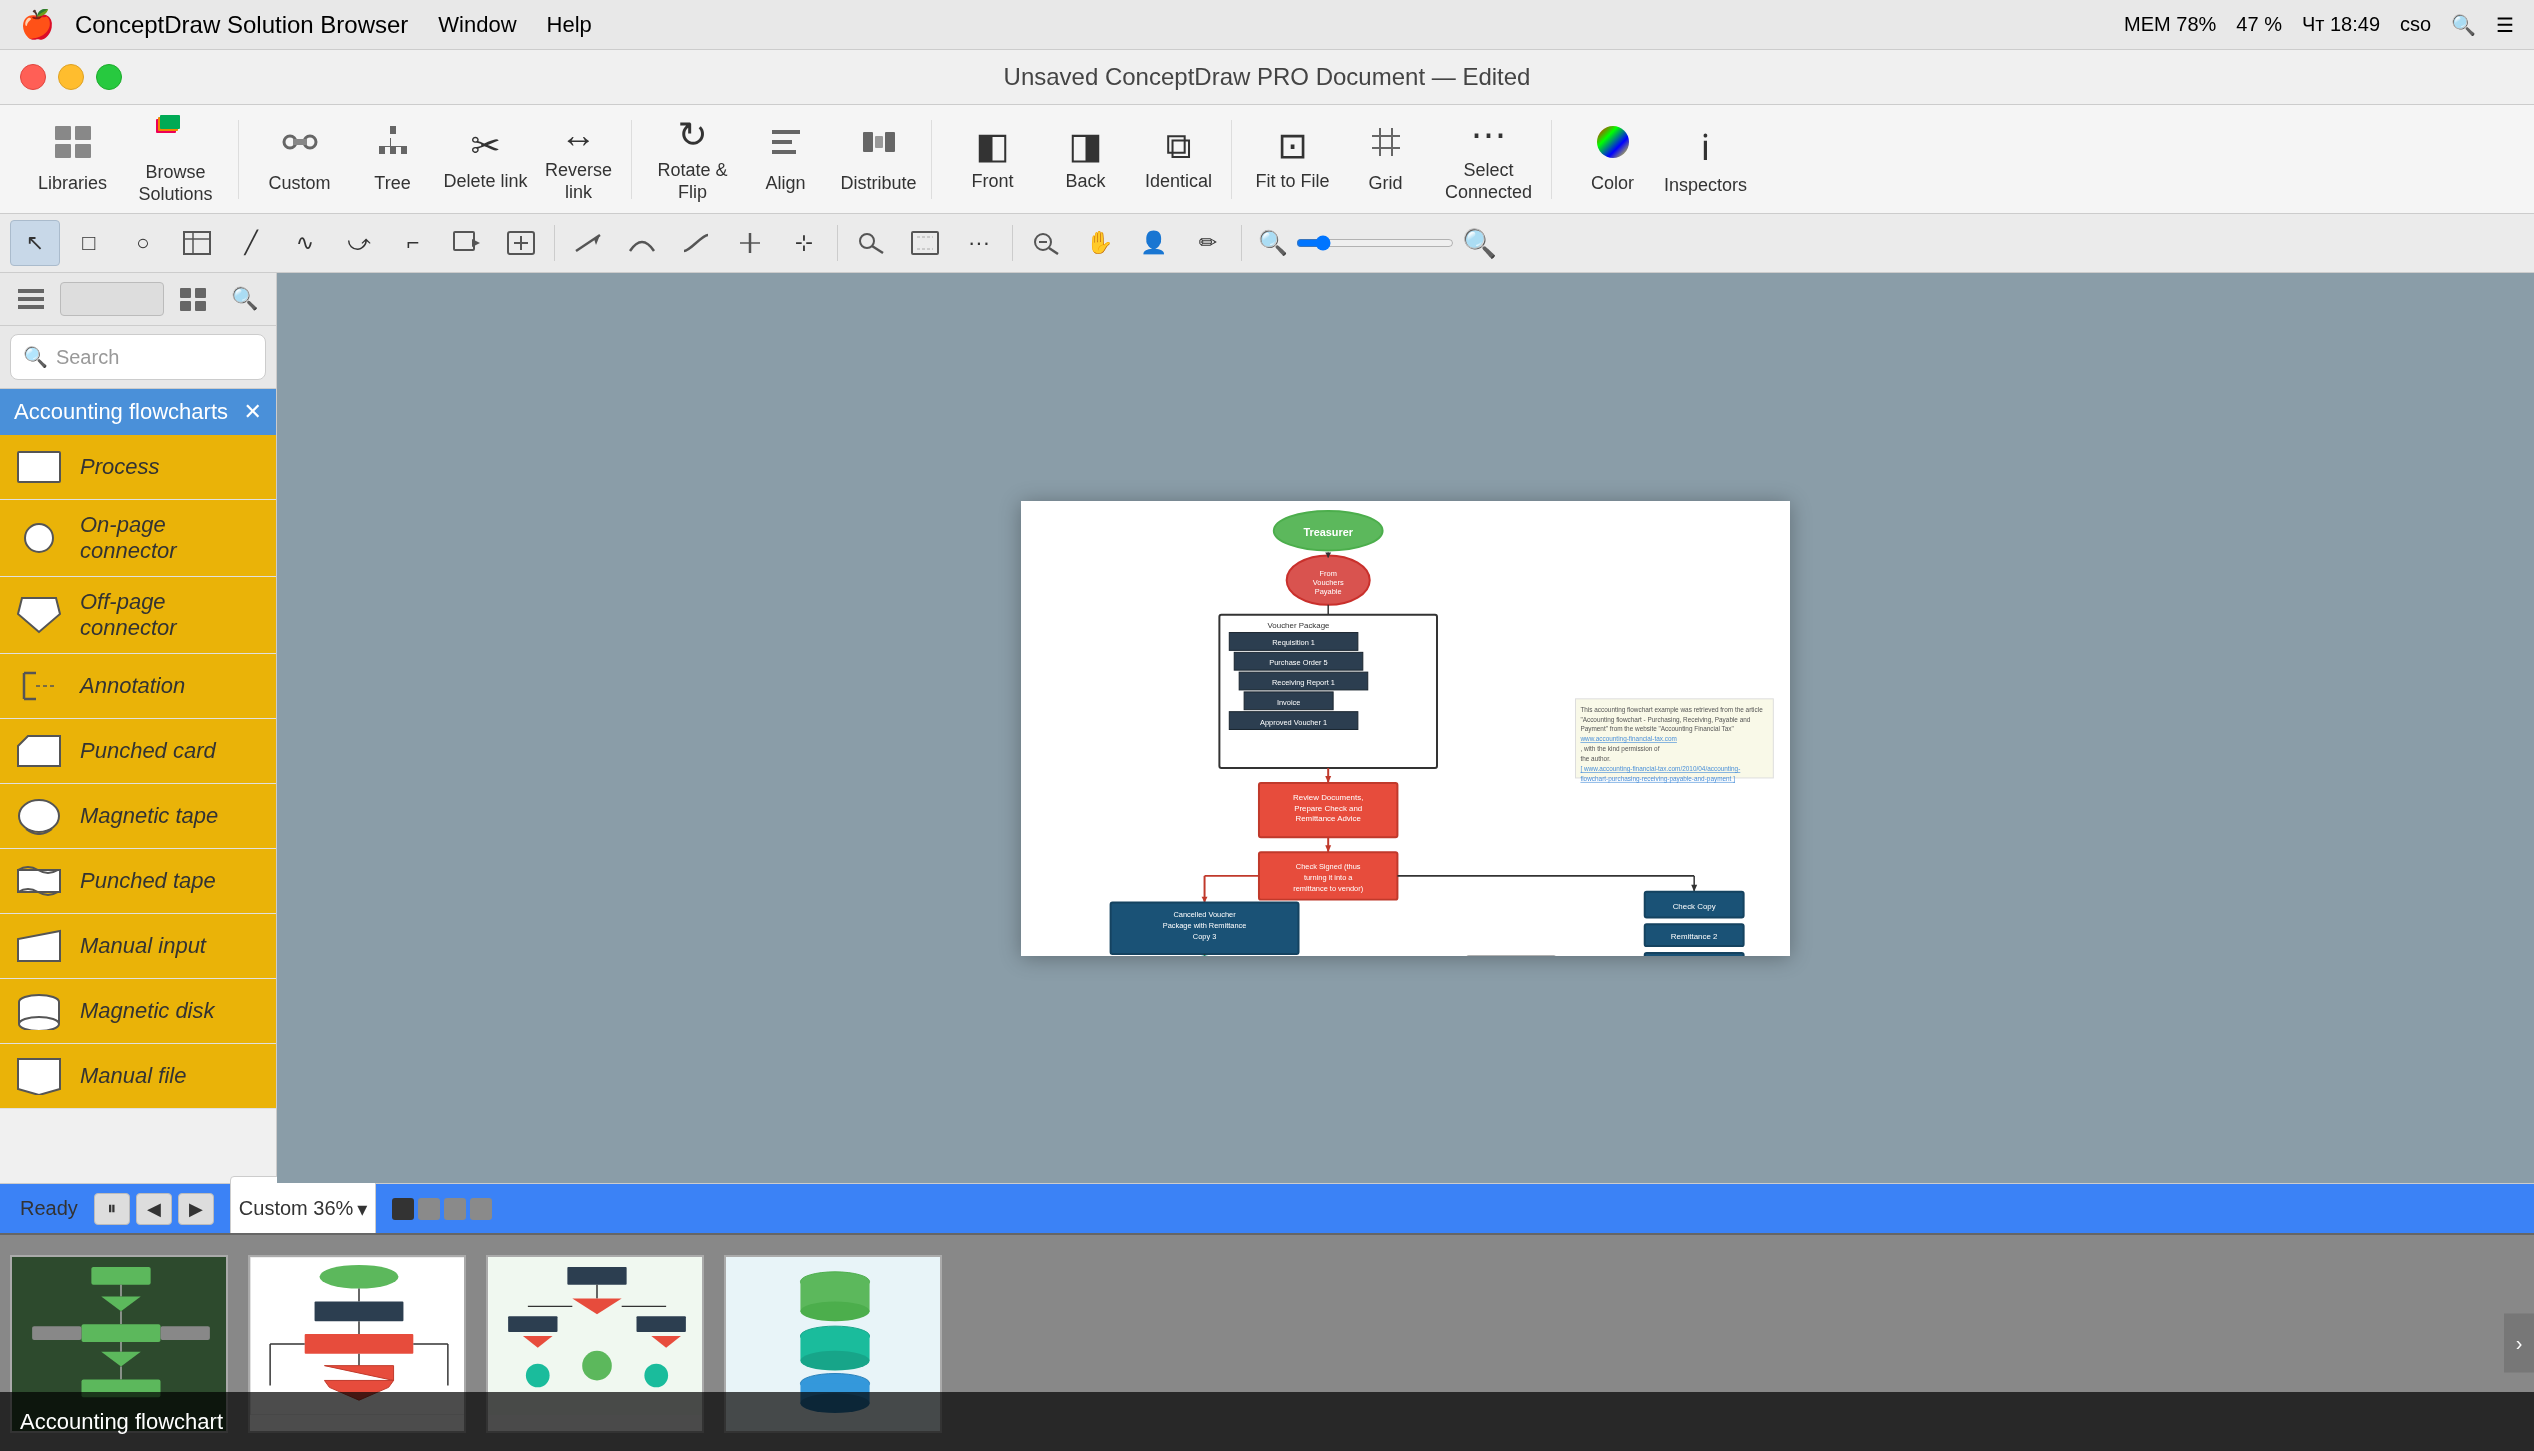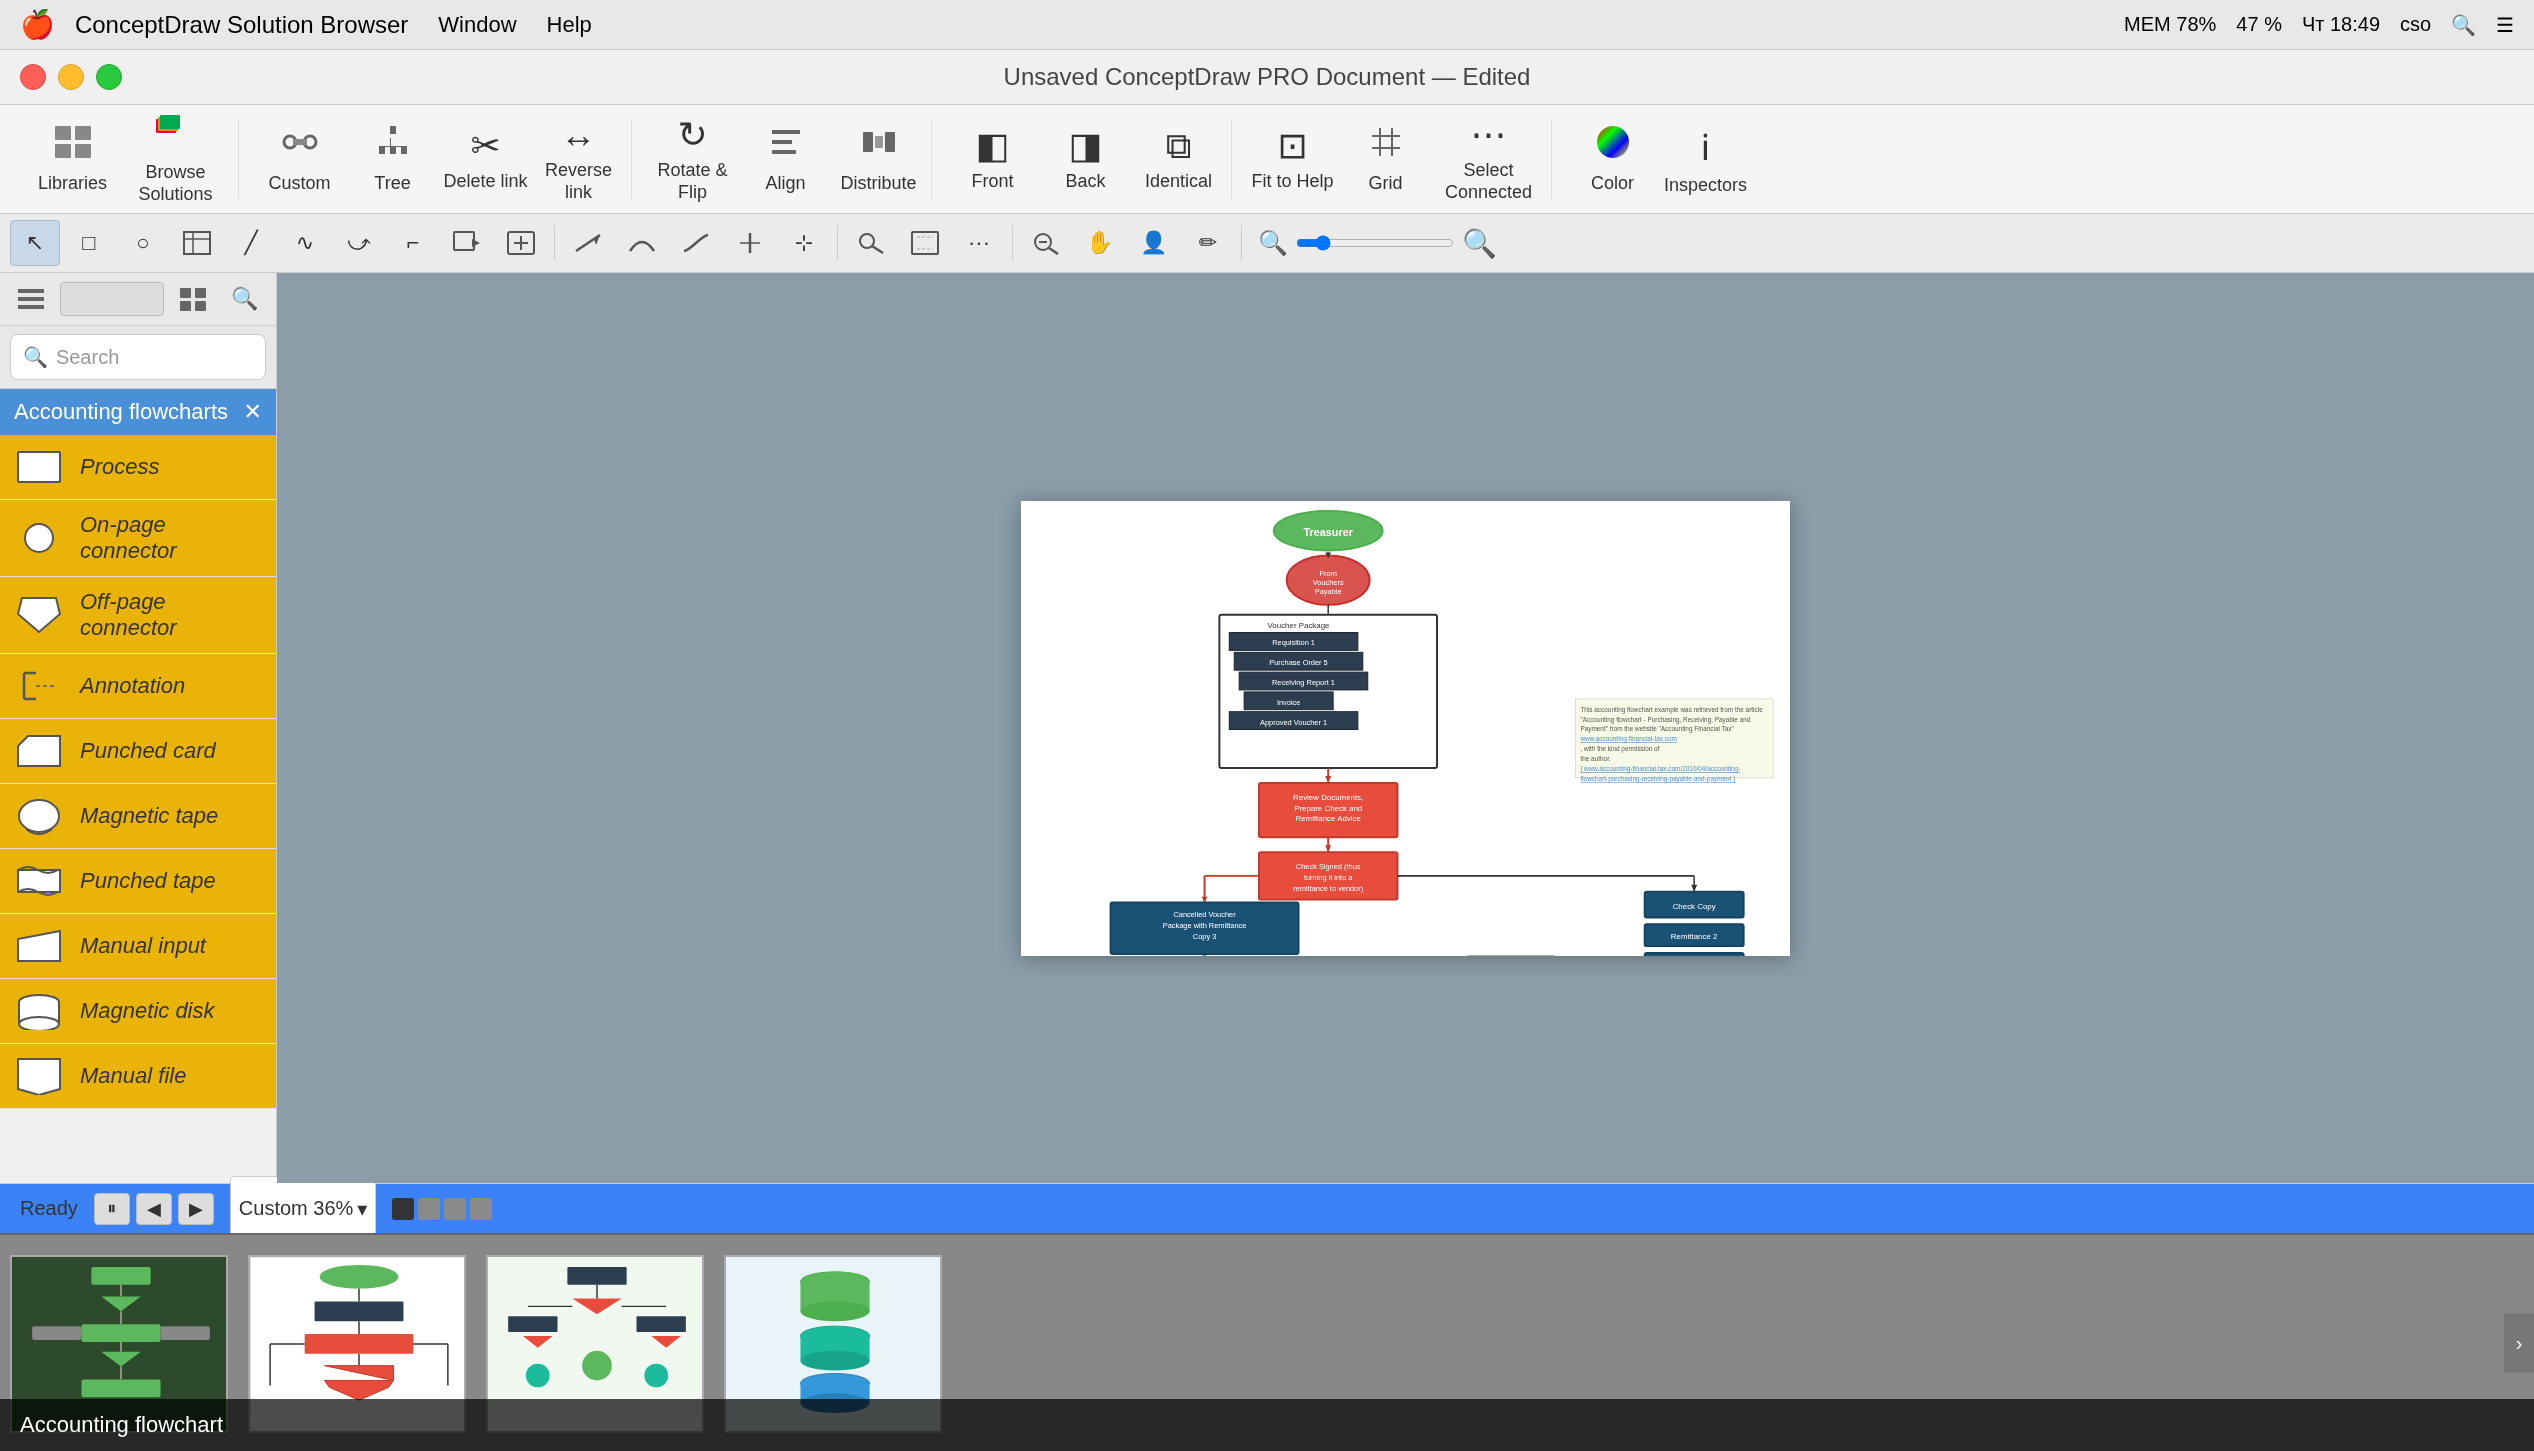--- a/index.html
+++ b/index.html
@@ -130,21 +130,21 @@
     #solutions-panel {
       width: 100%; height: 218px; background: #888; border-top: 2px solid #666;
       display: flex; overflow: hidden; position: relative;
     }
     .solution-thumb {
       width: 218px; height: 178px; background: white; margin: 20px 10px;
       border: 2px solid #aaa; flex-shrink: 0; overflow: hidden; position: relative;
       cursor: pointer;
     }
     #solutions-label {
-      position: absolute; bottom: 0; left: 0; right: 0; height: 52px;
+      position: absolute; bottom: 0; left: 0; right: 0; height: 59px;
       background: rgba(0,0,0,0.7); color: white; display: flex; align-items: center;
       padding: 0 20px; font-size: 22px;
     }
     #solutions-panel .expand-btn {
       position: absolute; right: 0; top: 50%; transform: translateY(-50%);
       width: 30px; height: 59px; background: #777; display: flex; align-items: center; justify-content: center; cursor: pointer; font-size: 20px; color: white;
     }
 
     
     input[type=range] { width: 158px; height: 8px; }
@@ -276,21 +276,21 @@
     </div>
     <div class="tb-btn">
       <span class="icon">⧉</span>
       <span class="label">Identical</span>
     </div>
   </div>
 
   <div class="tb-group">
     <div class="tb-btn">
       <span class="icon">⊡</span>
-      <span class="label">Fit to Help</span>
+      <span class="label">Fit to File</span>
     </div>
     <div class="tb-btn">
       <span class="icon">
         <svg width="36" height="36" viewBox="0 0 36 36">
           <line x1="12" y1="4" x2="12" y2="32" stroke="#666" stroke-width="2"></line>
           <line x1="24" y1="4" x2="24" y2="32" stroke="#666" stroke-width="2"></line>
           <line x1="4" y1="12" x2="32" y2="12" stroke="#666" stroke-width="2"></line>
           <line x1="4" y1="24" x2="32" y2="24" stroke="#666" stroke-width="2"></line>
         </svg>
       </span>

